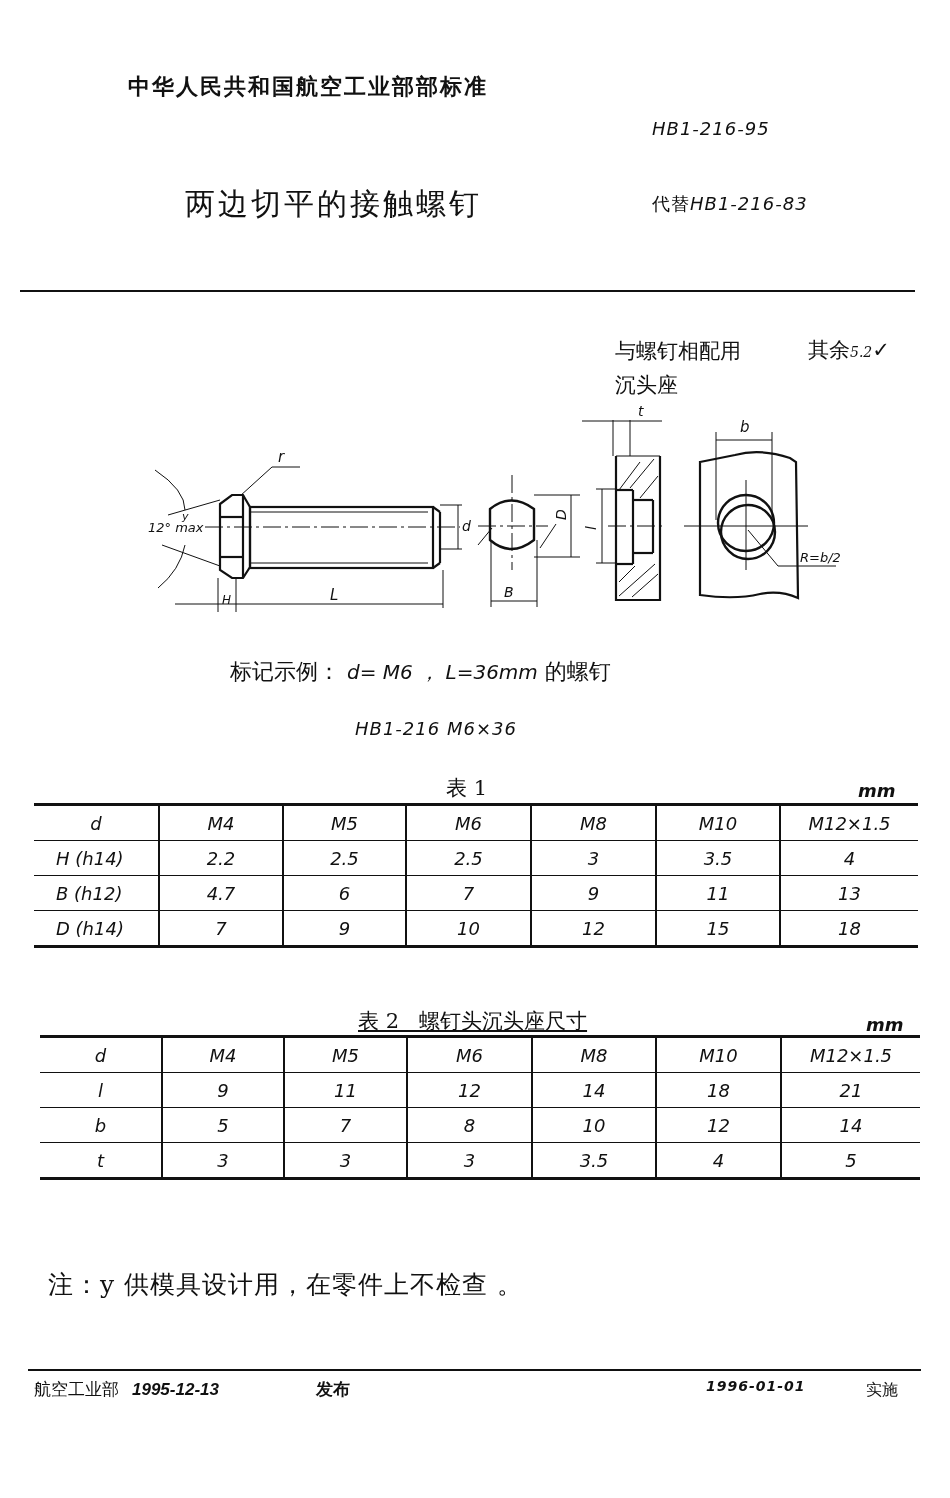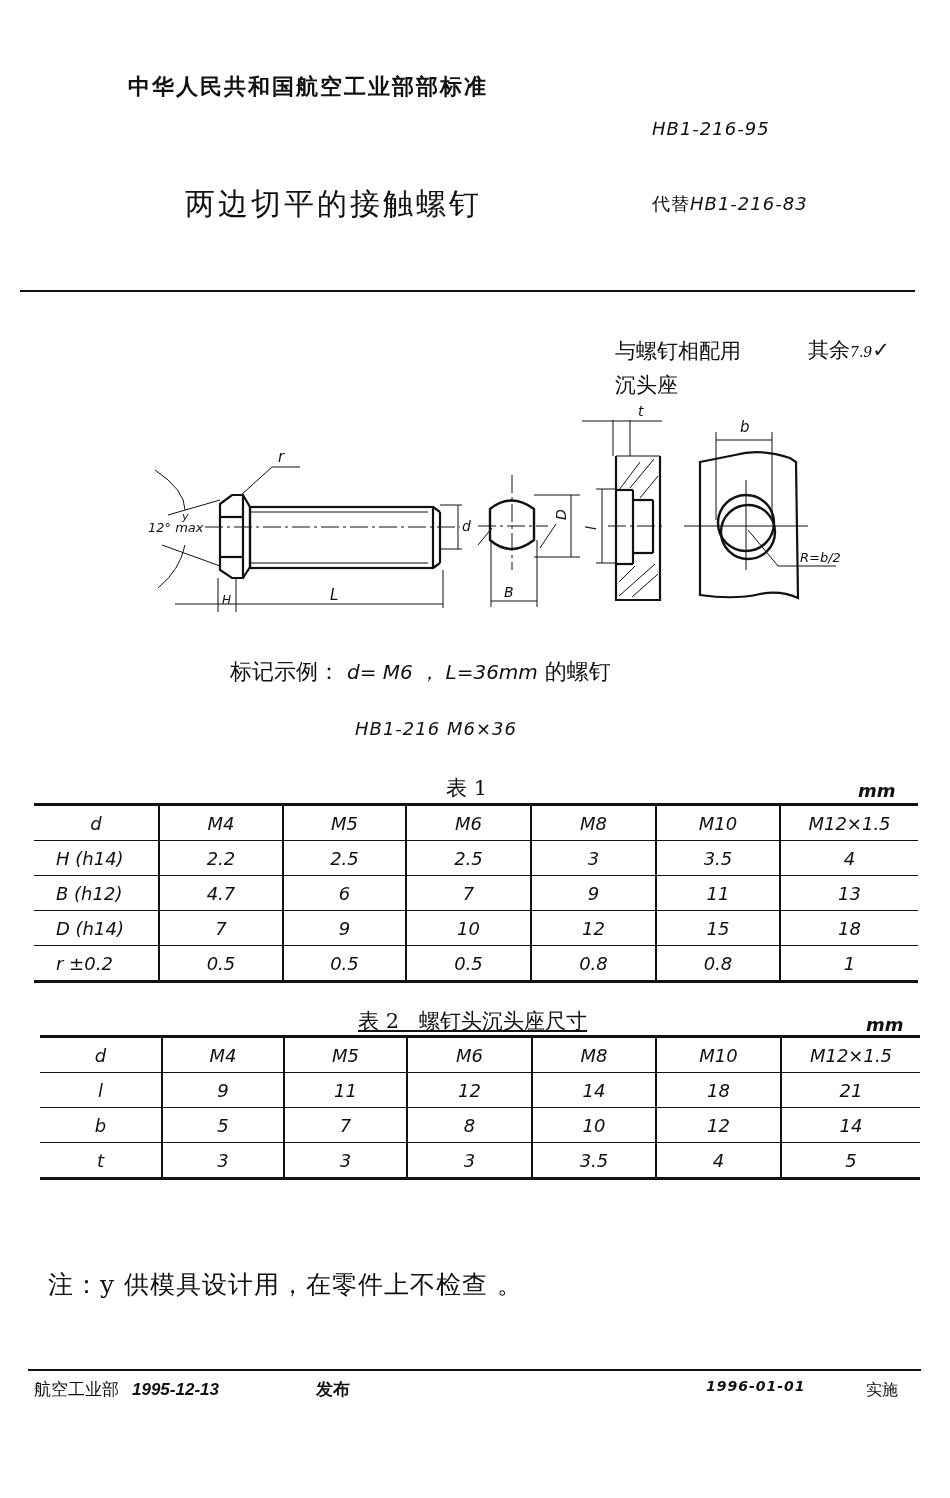--- a/index.html
+++ b/index.html
@@ -51,21 +51,21 @@
 <div class="abs replace">
   <span>代替</span><span class="code">HB1-216-83</span>
 </div>
 <div class="abs hr-top"></div>
 
 <div class="abs mate">
   <div>与螺钉相配用</div>
   <div>沉头座</div>
 </div>
 <div class="abs rough">
-  <span>其余</span><span class="val">7.9</span><span>✓</span>
+  <span>其余</span><span class="val">5.2</span><span>✓</span>
 </div>
 
 <svg class="abs drawing" width="950" height="220" viewBox="0 400 950 220" xmlns="http://www.w3.org/2000/svg" fill="none" stroke="#111">
 
   <g stroke-width="2.2">
     <path d="M220 504 L232 495 L243 495 L250 507 L250 567 L243 578 L232 578 L220 570 Z"></path>
     <line x1="220" y1="517" x2="243" y2="517"></line>
     <line x1="220" y1="557" x2="243" y2="557"></line>
     <line x1="243" y1="495" x2="243" y2="578"></line>
     <rect x="250" y="507" width="183" height="61"></rect>
@@ -207,29 +207,20 @@
   </tr>
   <tr>
     <td class="rh">D (h14)</td>
     <td>7</td>
     <td>9</td>
     <td>10</td>
     <td>12</td>
     <td>15</td>
     <td>18</td>
   </tr>
-  <tr>
-    <td class="rh">r ±0.2</td>
-    <td>0.5</td>
-    <td>0.5</td>
-    <td>0.5</td>
-    <td>0.8</td>
-    <td>0.8</td>
-    <td>1</td>
-  </tr>
 </tbody>
   </table>
 
 <div class="abs tcap" style="left:358px; top:1007px; text-decoration:underline; white-space:pre;">表 2   螺钉头沉头座尺寸</div>
 <div class="abs unit" style="left:866px; top:1014px;">mm</div>
 <table class="spec t2">
   <colgroup>
       <col style="width:122px">
       <col style="width:122px">
       <col style="width:123px">

